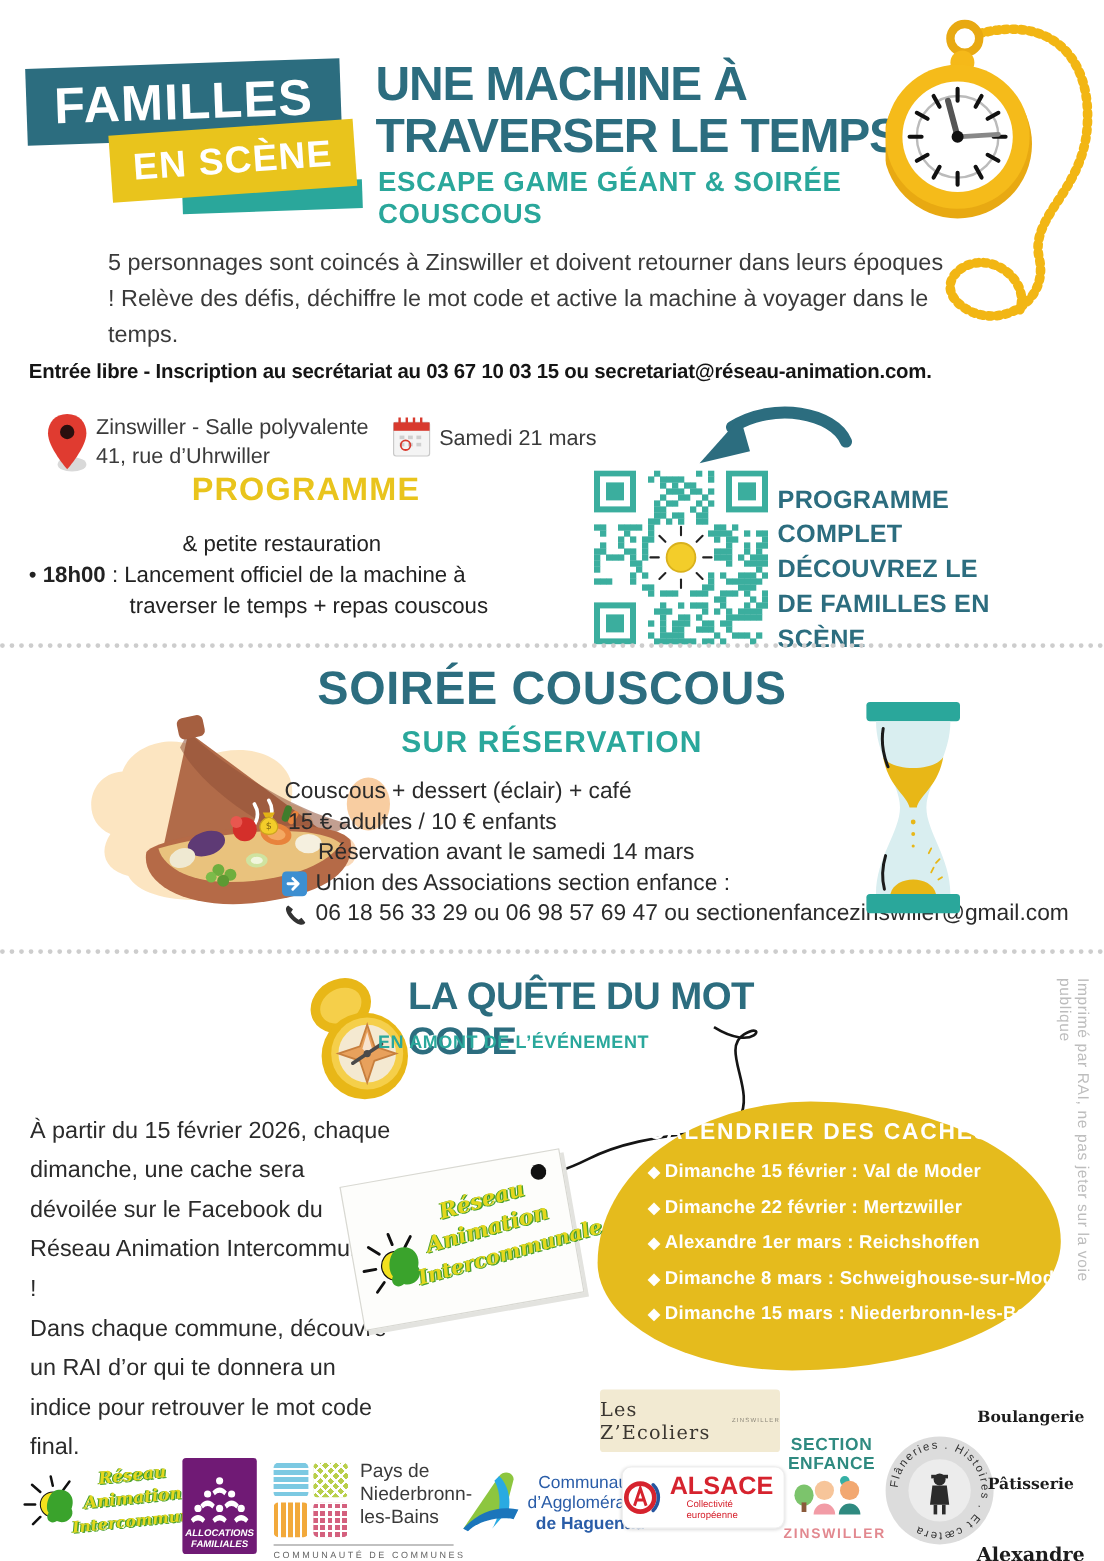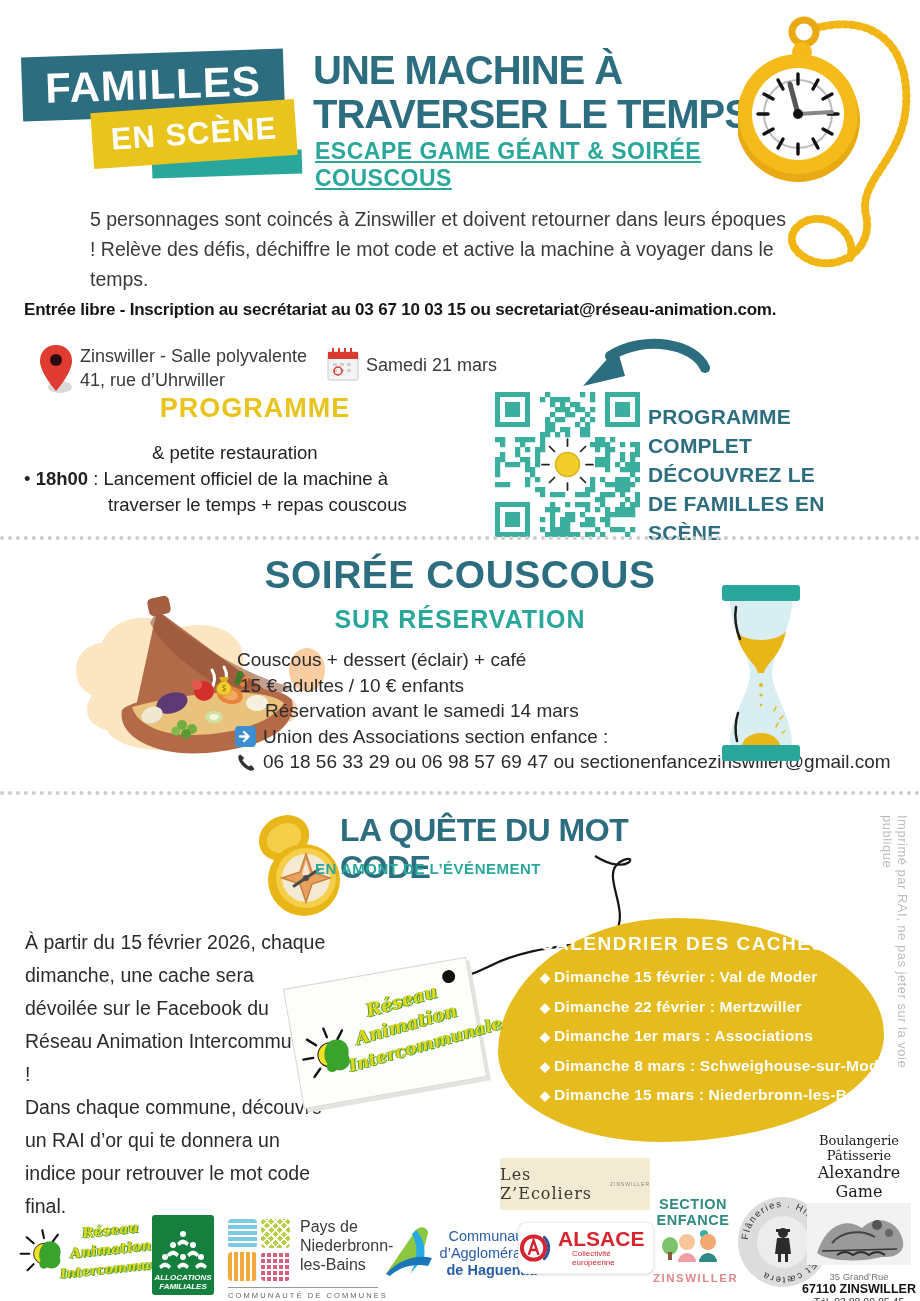--- a/index.html
+++ b/index.html
@@ -14,21 +14,21 @@
   .logo-famille { left:22px; top:53px; width:262px; height:64px; background:#2c6d7f;
     transform:rotate(-2deg); display:flex; align-items:center; justify-content:center; }
   .logo-famille span { color:#fff; font-size:42px; font-weight:bold; letter-spacing:1px; }
   .logo-teal-bar { left:152px; top:152px; width:150px; height:24px; background:#2aa79b; transform:rotate(-2deg); }
   .logo-scene { left:92px; top:106px; width:204px; height:56px; background:#e9c41c;
     transform:rotate(-4deg); display:flex; align-items:center; justify-content:center; }
   .logo-scene span { color:#fff; font-size:31px; font-weight:bold; letter-spacing:1px; }
   .main-title { left:313px; top:48px; width:450px; color:#2c6d7f; font-weight:bold;
     font-size:40px; line-height:44px; letter-spacing:-1px; }
   .sub-title { left:315px; top:138px; width:460px; color:#2aa79b; font-weight:bold;
-    font-size:23px; letter-spacing:0.5px;text-decoration:underline; }
+    font-size:23px; letter-spacing:0.5px; }
 
   
   .intro { left:90px; top:204px; width:700px; font-size:19.5px; line-height:30px; color:#3a3a3a; }
   .register { left:24px; top:300px; width:890px; font-size:17px; font-weight:bold; color:#151515;
     white-space:nowrap; letter-spacing:-0.2px; }
 
   
   .loc-text { left:80px; top:344px; font-size:18px; color:#3a3a3a; line-height:24px; }
   .date-text { left:366px; top:355px; font-size:18px; color:#3a3a3a; }
 
@@ -84,21 +84,21 @@
   .side-note { left:880px; top:815px; height:300px; writing-mode:vertical-rl;
     color:#bdbdbd; font-size:13px; letter-spacing:0.5px; }
 
   
   .rai-foot { left:18px; top:1212px; width:135px; height:85px; }
   .rai-foot .tag-lines { left:40px; top:8px; line-height:19px; }
   .rai-foot .t1 { font-size:14px; margin-left:26px; }
   .rai-foot .t2 { font-size:14px; margin-left:12px; }
   .rai-foot .t3 { font-size:13px; }
 
-  .caf { left:152px; top:1215px; width:62px; height:80px; background:#15803d; border-radius:3px;
+  .caf { left:152px; top:1215px; width:62px; height:80px; background:#701a75; border-radius:3px;
     display:flex; flex-direction:column; align-items:center; justify-content:flex-end; padding-bottom:4px; }
   .caf-text { color:#fff; font-weight:bold; font-style:italic; font-size:8px; line-height:9px; text-align:center; }
 
   .pays { left:228px; top:1215px; width:150px; }
   .pays-grid { position:absolute; left:0; top:4px; width:62px; height:62px; display:grid;
     grid-template-columns:29px 29px; grid-template-rows:29px 29px; gap:4px; }
   .pg1 { background:repeating-linear-gradient(180deg,#7cc9e2 0 4px,#ffffff 4px 6px); border-radius:4px; }
   .pg2 { background:#b9cf4a; border-radius:4px;
     background-image:repeating-linear-gradient(45deg,transparent 0 4px,#fff 4px 6px),
                      repeating-linear-gradient(-45deg,transparent 0 4px,#fff 4px 6px); }
@@ -129,21 +129,21 @@
   .alsace-name { color:#d6232e; font-weight:bold; font-size:21px; line-height:20px; }
   .alsace-sub { color:#d6232e; font-size:8px;padding-left:14px; }
 
   .section-enf { left:653px; top:1196px; width:80px; text-align:center; }
   .se-name { color:#2f8a80; font-weight:bold; font-size:14.5px; line-height:16px; letter-spacing:0.5px; }
   .se-sub { color:#e2888f; font-weight:bold; font-size:11.5px; letter-spacing:1.5px; margin-top:2px; }
 
   .flaneries { left:737px; top:1196px; width:92px; height:92px; }
 
   .boulangerie { left:800px; top:1133px; width:118px; text-align:center; }
-  .bl-head { font-family:"DejaVu Serif", serif; font-weight:normal; color:#1c1c1c; }
+  .bl-head { font-family:"DejaVu Serif", serif; font-weight:bold; color:#1c1c1c;margin-top:41px; }
   .bl1 { font-size:13px; } .bl2 { font-size:13px; } .bl3 { font-size:16px; margin-bottom:2px; }
   .bl-addr1 { font-size:9.5px; color:#777; margin-top:2px; }
   .bl-addr2 { font-size:12.5px; font-weight:bold; color:#111; }
   .bl-tel { font-size:10.5px; color:#333; }
 </style>
 </head>
 <body>
 
 <div class="page">
 
@@ -595,21 +595,21 @@
   <div class="abs quest-par">
     <div>À partir du 15 février 2026, chaque dimanche, une cache sera dévoilée sur le Facebook du Réseau Animation Intercommunale !</div>
     <div>Dans chaque commune, découvre un RAI d’or qui te donnera un indice pour retrouver le mot code final.</div>
   </div>
 
   <div class="abs blob"></div>
   <div class="abs blob-head">CALENDRIER DES CACHES :</div>
   <div class="abs blob-list">
     <div class="blob-item"><span class="dia"></span><span>Dimanche 15 février : Val de Moder</span></div>
     <div class="blob-item"><span class="dia"></span><span>Dimanche 22 février : Mertzwiller</span></div>
-    <div class="blob-item"><span class="dia"></span><span>Dimanche 1er mars : Associations</span></div>
+    <div class="blob-item"><span class="dia"></span><span>Alexandre 1er mars : Reichshoffen</span></div>
     <div class="blob-item"><span class="dia"></span><span>Dimanche 8 mars : Schweighouse-sur-Moder</span></div>
     <div class="blob-item"><span class="dia"></span><span>Dimanche 15 mars : Niederbronn-les-Bains</span></div>
   </div>
 
   <div class="abs tag">
     <div class="tag-hole"></div>
     <svg style="position:absolute; left:4px; top:40px;" width="60" height="60" viewBox="0 0 60 60">
       <circle cx="30" cy="32" r="12" fill="#f3e11e" stroke="#111" stroke-width="1"></circle>
       <g stroke="#111" stroke-width="2.4" stroke-linecap="round">
         <line x1="30" y1="14" x2="28" y2="5"></line>

